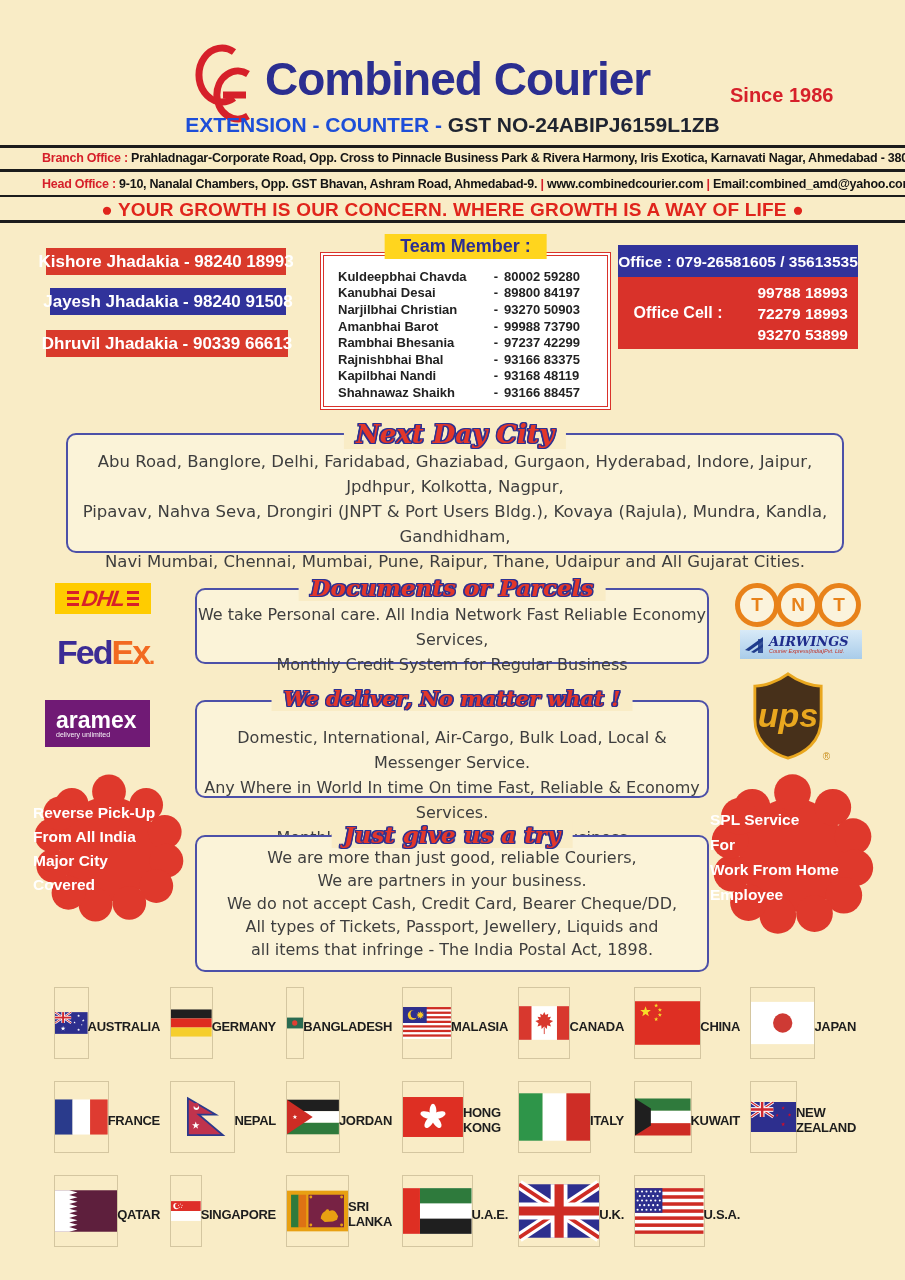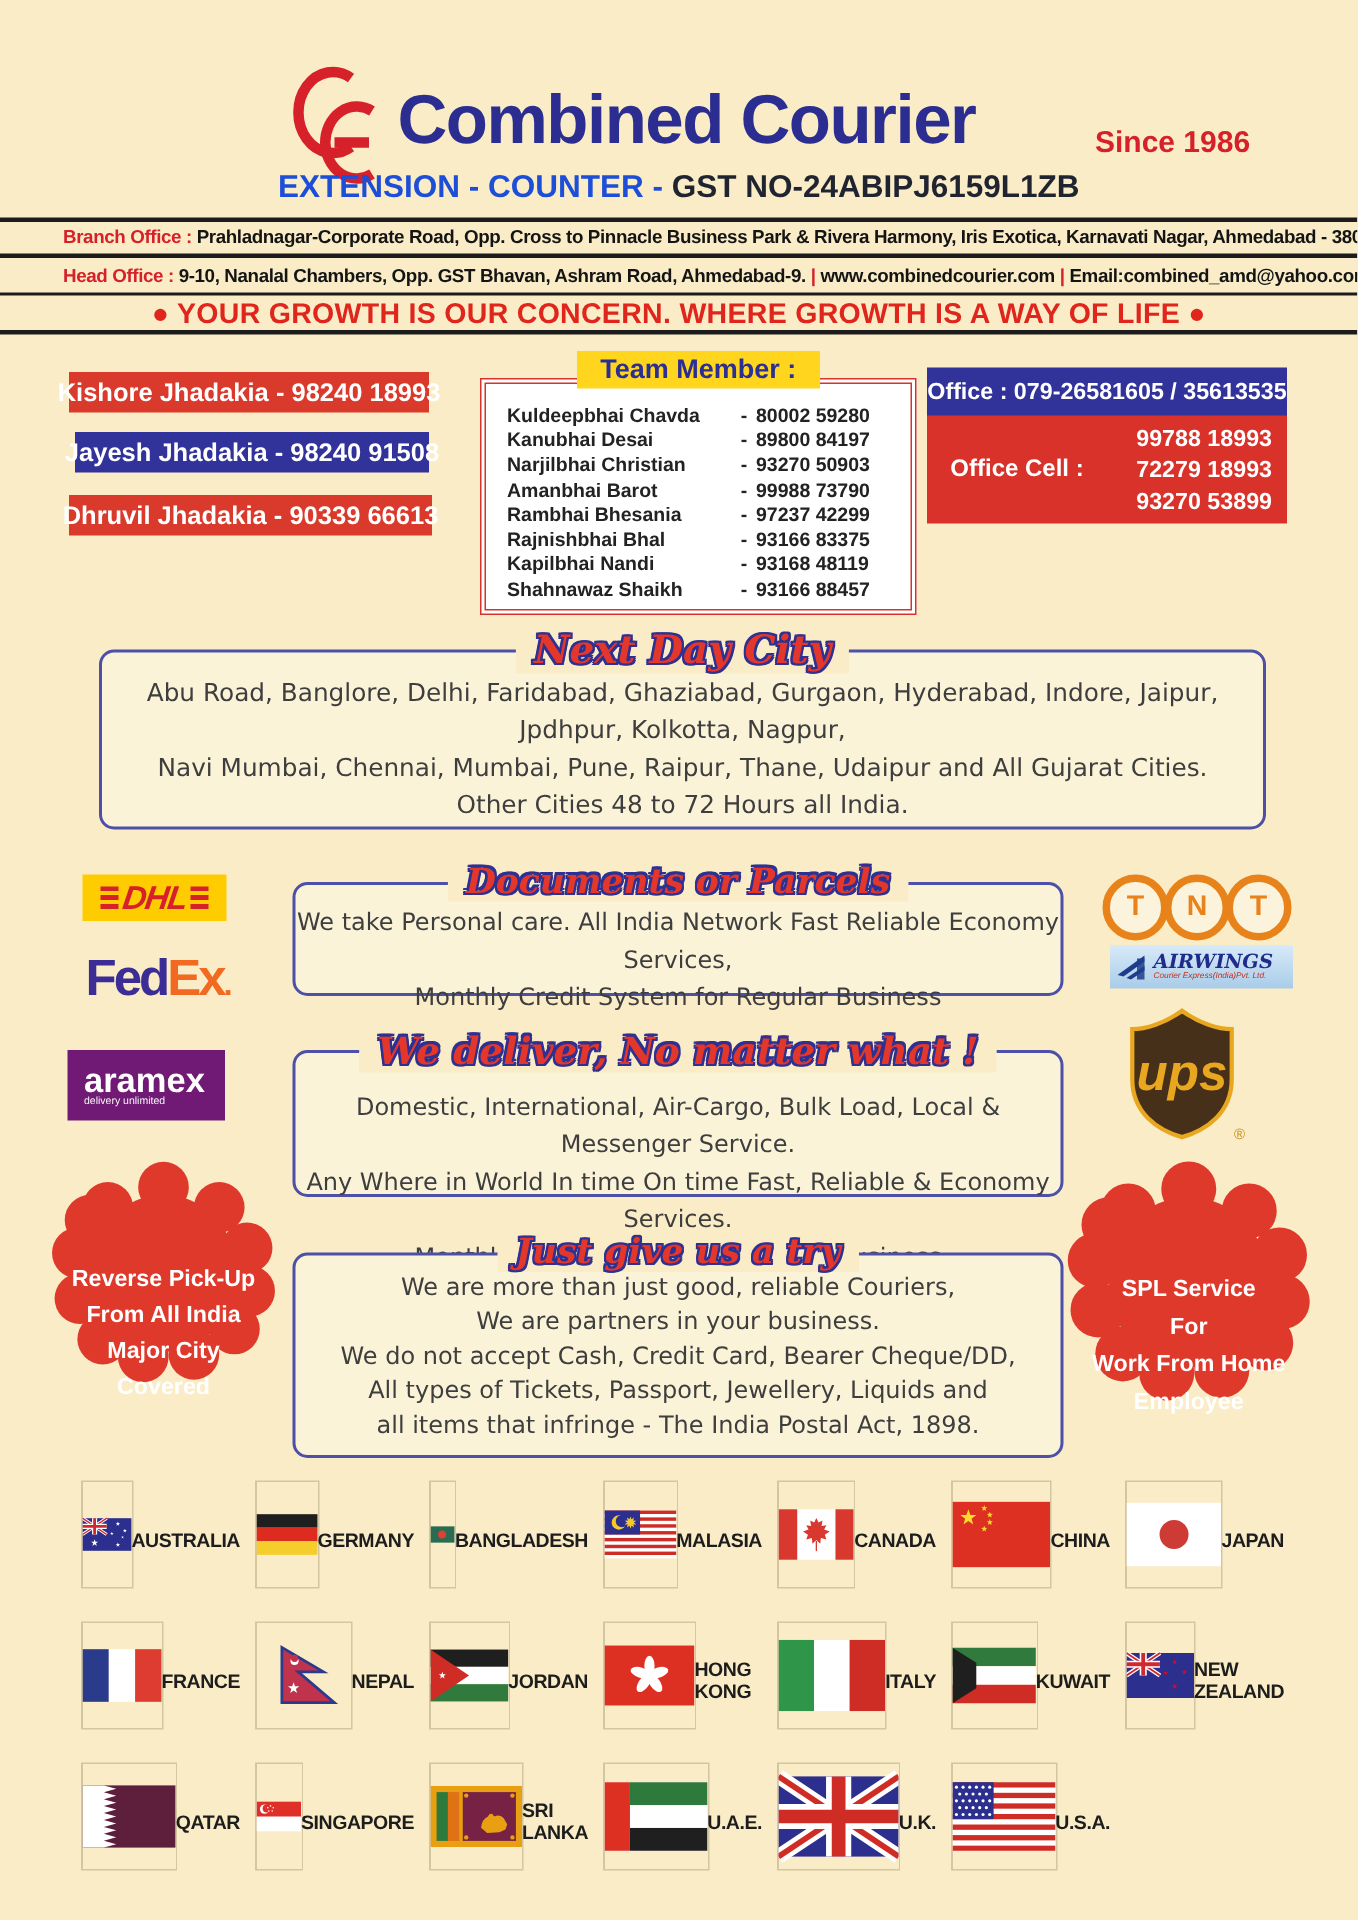--- a/index.html
+++ b/index.html
@@ -21,21 +21,21 @@
   .office-line{position:absolute;left:0;width:905px;padding-left:42px;box-sizing:border-box;
                font-weight:bold;font-size:12.5px;letter-spacing:-0.25px;white-space:nowrap;color:#141414;}
   .office-label{color:#D6202A;}
   .pill{position:absolute;color:#fff;font-weight:bold;font-size:17px;display:flex;
         align-items:center;justify-content:center;white-space:nowrap;}
   .pill-red{background:#D93A2B;}
   .pill-blue{background:#31339B;}
   .team-row{display:flex;align-items:center;height:16.6px;font-weight:bold;font-size:13px;color:#222;}
   .team-name{width:150px;}
   .team-dash{width:16px;text-align:center;}
-  .cloud-txt{position:absolute;left:0;width:100%;text-align:center;color:#fff;font-weight:bold;margin-top:40px;}
+  .cloud-txt{position:absolute;left:0;width:100%;color:#fff;font-weight:bold;}
   .flag-row{position:absolute;left:55px;width:800px;display:flex;gap:11px;}
   .flag-cell{width:105px;display:flex;flex-direction:row;align-items:center;}
   .flag-cell svg{width:105px;height:70px;display:block;box-shadow:0 0 0 1px rgba(120,100,60,.28);}
   .flag-label{margin-top:6px;font-weight:bold;font-size:13px;color:#1d1d1d;letter-spacing:-0.3px;}
   .tnt-ring{width:34px;height:34px;border-radius:50%;border:5px solid #E8821A;background:#FBF3DC;
             color:#E8821A;font-weight:bold;font-size:19px;display:flex;align-items:center;
             justify-content:center;margin-left:-3px;}
   .dhl-lines{width:12px;height:15px;background:repeating-linear-gradient(#D6202A 0 3px,transparent 3px 6px);}
 </style>
 </head>
@@ -133,20 +133,21 @@
       <div>99788 18993</div>
       <div>72279 18993</div>
       <div>93270 53899</div>
     </div>
   </div>
 
   <div class="box" style="left:66px;top:433px;width:774px;height:116px;">
     <div class="box-title script-title" style="font-size:26px;">Next Day City</div>
     <div class="body-text" style="margin-top:14px;font-size:16.5px;line-height:25px;">
       <div>Abu Road, Banglore, Delhi, Faridabad, Ghaziabad, Gurgaon, Hyderabad, Indore, Jaipur, Jpdhpur, Kolkotta, Nagpur,</div>
+      <div>Pipavav, Nahva Seva, Drongiri (JNPT &amp; Port Users Bldg.), Kovaya (Rajula),  Mundra, Kandla, Gandhidham,</div>
       <div>Navi Mumbai, Chennai, Mumbai, Pune, Raipur, Thane, Udaipur and All Gujarat Cities.</div>
       <div>Other Cities 48 to 72 Hours all India.</div>
     </div>
   </div>
 
   <div class="abs" style="left:55px;top:583px;width:96px;height:31px;background:#FFCC00;display:flex;
                           align-items:center;justify-content:center;gap:3px;">
     <span class="dhl-lines"></span>
     <span style="color:#D6202A;font-weight:bold;font-style:italic;font-size:22px;letter-spacing:-1px;transform:skewX(-8deg);">DHL</span>
     <span class="dhl-lines"></span>
@@ -187,21 +188,21 @@
 
   <div class="box" style="left:195px;top:588px;width:510px;height:72px;">
     <div class="box-title script-title" style="font-size:23px;">Documents or Parcels</div>
     <div class="body-text" style="margin-top:12px;font-size:16px;line-height:25px;">
       <div>We take Personal care. All India Network Fast Reliable Economy Services,</div>
       <div>Monthly Credit System for Regular Business</div>
     </div>
   </div>
 
   <div class="box" style="left:195px;top:700px;width:510px;height:94px;">
-    <div class="box-title script-title" style="font-size:25px;">We deliver, No matter what !</div>
+    <div class="box-title script-title" style="font-size:21px;">We deliver, No matter what !</div>
     <div class="body-text" style="margin-top:23px;font-size:16px;line-height:25px;">
       <div>Domestic, International, Air-Cargo, Bulk Load, Local &amp; Messenger Service.</div>
       <div>Any Where in World In time On time Fast, Reliable &amp; Economy Services.</div>
       <div>Monthly Credit System for Regular Business</div>
     </div>
   </div>
 
   <div class="box" style="left:195px;top:835px;width:510px;height:133px;">
     <div class="box-title script-title" style="font-size:23px;">Just give us a try</div>
     <div class="body-text" style="margin-top:9px;font-size:16px;line-height:23px;">

